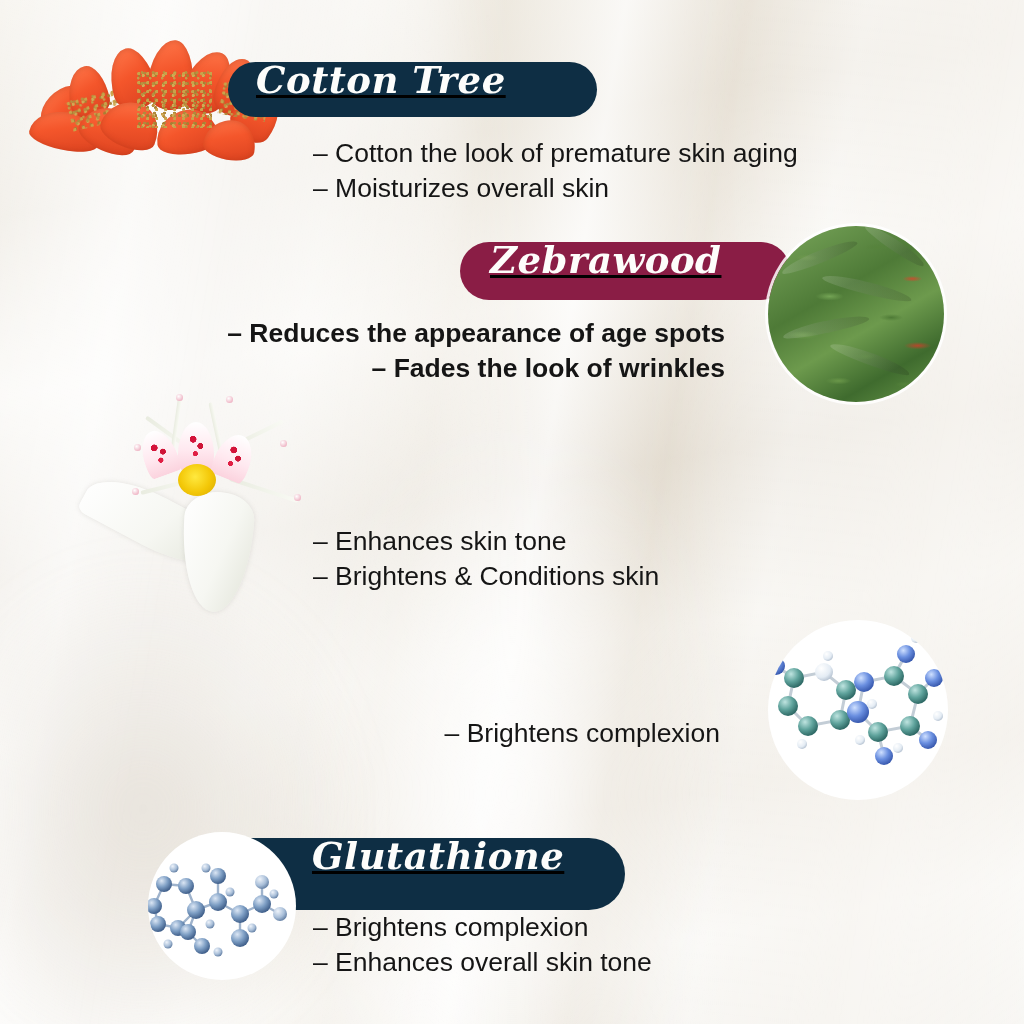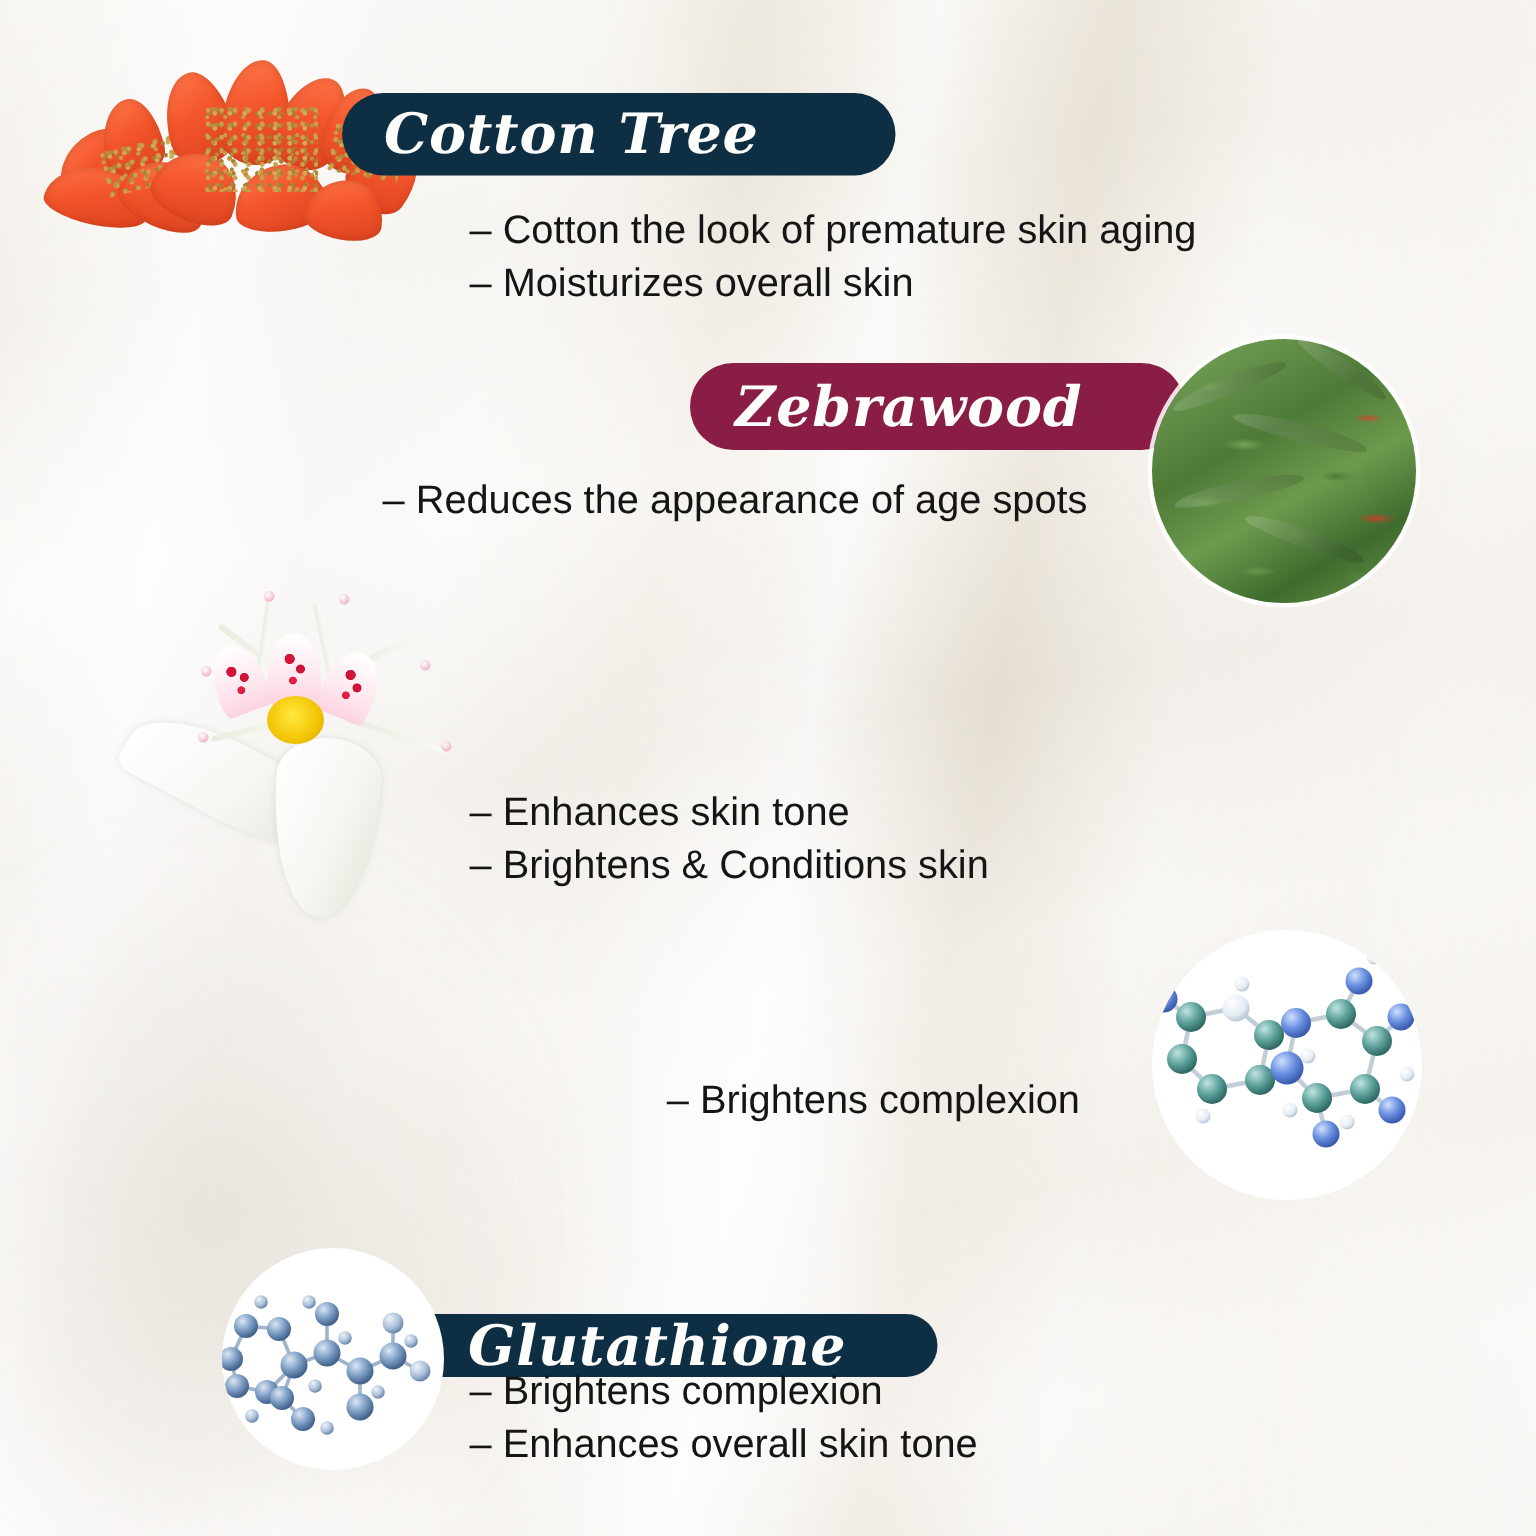--- a/index.html
+++ b/index.html
@@ -70,24 +70,25 @@
   .sheen-d {
     left: 0; top: 55%;
     width: 35%; height: 48%;
     background: radial-gradient(ellipse at 40% 50%, rgba(205,195,180,0.38) 0%, rgba(205,195,180,0) 70%);
     filter: blur(28px);
   }
 
   .pill {
     position: absolute;
     display: flex;
-    align-items: center;
+    align-items: flex-start;
     border-radius: 999px;
     box-sizing: border-box;
     z-index: 4;
+    text-decoration: underline;
   }
   .pill-title {
     font-family: "DejaVu Serif", "Liberation Serif", serif;
     font-weight: bold;
     font-style: italic;
     color: #fdfdfb;
     letter-spacing: 0.5px;
     white-space: nowrap;
     line-height: 1;
   }
@@ -238,22 +239,23 @@
 
   <div class="circle-img" style="left:768px; top:226px; width:176px; height:176px; z-index:6; box-shadow:0 0 0 3px rgba(255,255,255,0.85);">
     <div class="leaves"></div>
     <div class="leaf-blade" style="left:6%;  top:14%; width:46%; height:7%; transform:rotate(-22deg);"></div>
     <div class="leaf-blade" style="left:30%; top:32%; width:52%; height:7%; transform:rotate(14deg);"></div>
     <div class="leaf-blade" style="left:8%;  top:54%; width:50%; height:7%; transform:rotate(-12deg);"></div>
     <div class="leaf-blade" style="left:34%; top:72%; width:48%; height:7%; transform:rotate(20deg);"></div>
     <div class="leaf-blade" style="left:52%; top:8%;  width:40%; height:6%; transform:rotate(34deg);"></div>
   </div>
 
-  <div class="bullets right" style="left:155px; top:316px; width:570px;">
+  <div class="bullets right" style="left:155px; top:316px; width:570px;font-weight:bold;">
     <div>– Reduces the appearance of age spots</div>
+    <div>– Fades the look of wrinkles</div>
   </div>
 
   <div class="art" style="left:78px; top:392px; width:230px; height:225px;">
 
     <div class="sb-petal-long" style="left:2px;  top:104px; width:150px; height:52px; transform:rotate(28deg);"></div>
     <div class="sb-petal-long" style="left:104px; top:100px; width:70px; height:120px; transform:rotate(4deg); border-radius:50% 50% 50% 50% / 22% 22% 78% 78%;"></div>
 
     <div class="sb-filament" style="left:62px;  top:42px;  width:64px; height:4px; transform:rotate(36deg);"></div>
     <div class="sb-filament" style="left:96px;  top:6px;   width:4px;  height:56px; transform:rotate(8deg);"></div>
     <div class="sb-filament" style="left:136px; top:10px;  width:4px;  height:54px; transform:rotate(-12deg);"></div>
@@ -385,21 +387,21 @@
         <circle cx="62" cy="92" r="4.5" fill="url(#steelB)"></circle>
         <circle cx="82" cy="60" r="4.5" fill="url(#steelB)"></circle>
         <circle cx="104" cy="96" r="4.5" fill="url(#steelB)"></circle>
         <circle cx="126" cy="62" r="4.5" fill="url(#steelB)"></circle>
         <circle cx="20" cy="112" r="4.5" fill="url(#steelB)"></circle>
         <circle cx="70" cy="120" r="4.5" fill="url(#steelB)"></circle>
       </g>
     </svg>
   </div>
 
-  <div class="pill" style="left:200px; top:876px; width:425px; height:42px; background:#0e2e44; padding-left:112px;">
+  <div class="pill" style="left:200px; top:838px; width:425px; height:72px; background:#0e2e44; padding-left:112px;">
     <span class="pill-title" style="font-size:37px;">Glutathione</span>
   </div>
 
   <div class="bullets left" style="left:313px; top:910px;">
     <div>– Brightens complexion</div>
     <div>– Enhances overall skin tone</div>
   </div>
 
 </div>
 

